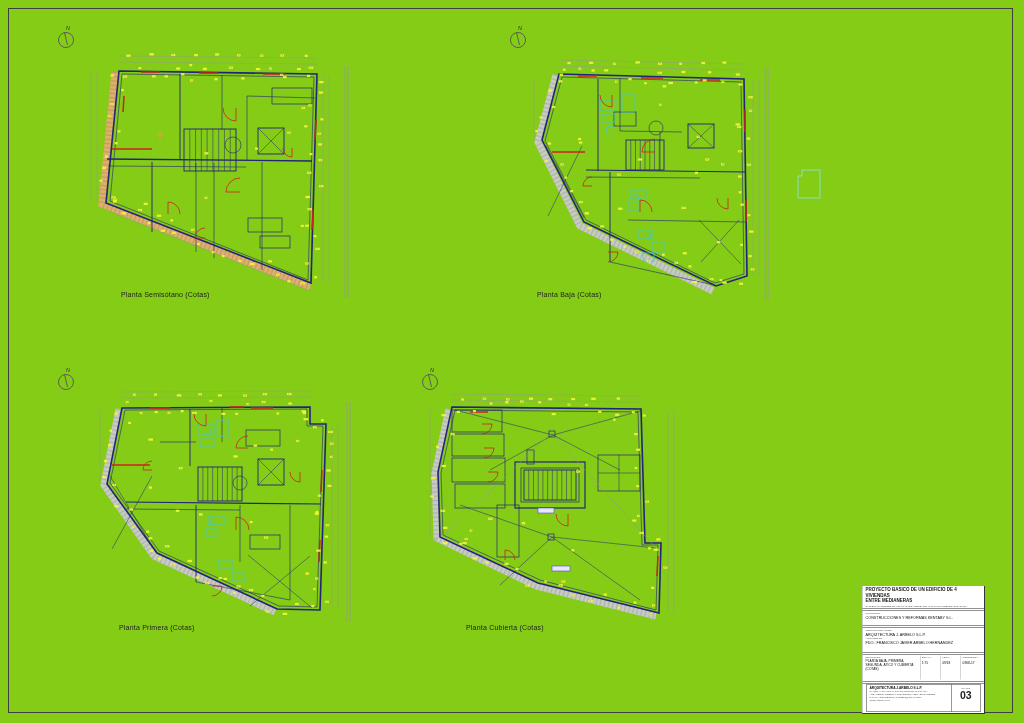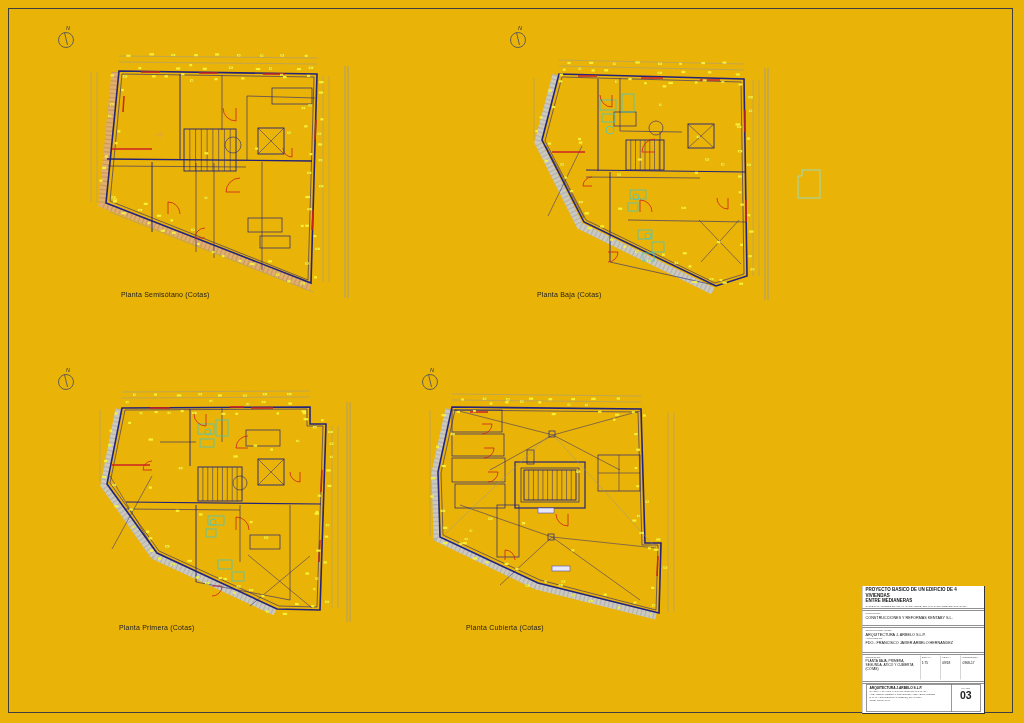--- a/index.html
+++ b/index.html
@@ -1,18 +1,18 @@
 <!DOCTYPE html>
 <html><head>
 <meta charset="utf-8">
 <style>
   html,body{margin:0;padding:0;background:#fff;}
   body{width:1024px;height:723px;position:relative;overflow:hidden;
        font-family:"Liberation Sans", sans-serif;}
-  .sheet{position:absolute;left:0;top:0;width:1024px;height:723px;background:#eab308;}
+  .sheet{position:absolute;left:0;top:0;width:1024px;height:723px;background:#84cc16;}
   .frame{position:absolute;left:8px;top:8px;width:1005px;height:705px;
          border:1.5px solid #3f3f3f;box-sizing:border-box;}
   svg.drawing{position:absolute;left:0;top:0;}
   .plan-label{position:absolute;font-size:7px;color:#222;letter-spacing:.2px;white-space:nowrap;}
   
   .title-block{position:absolute;left:862px;top:586px;width:123px;height:128px;}
   .tb-inner{width:246px;height:256px;transform:scale(.5);transform-origin:0 0;position:relative;
             border-left:1px solid #999;border-right:2px solid #333;border-bottom:2px solid #333;
             box-sizing:border-box;background:#fff;}
   .tb-sec{position:absolute;left:0;width:100%;box-sizing:border-box;padding:2px 6px;}

